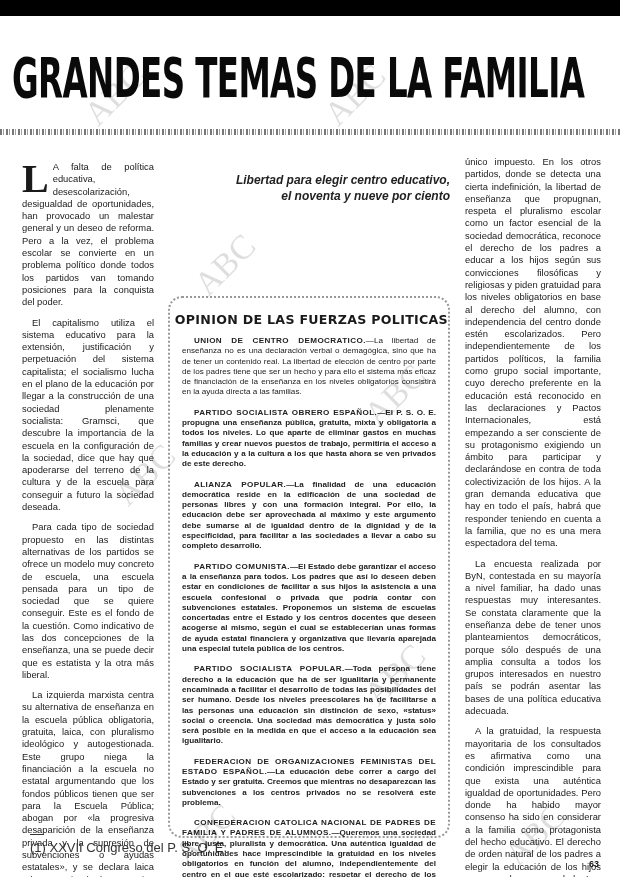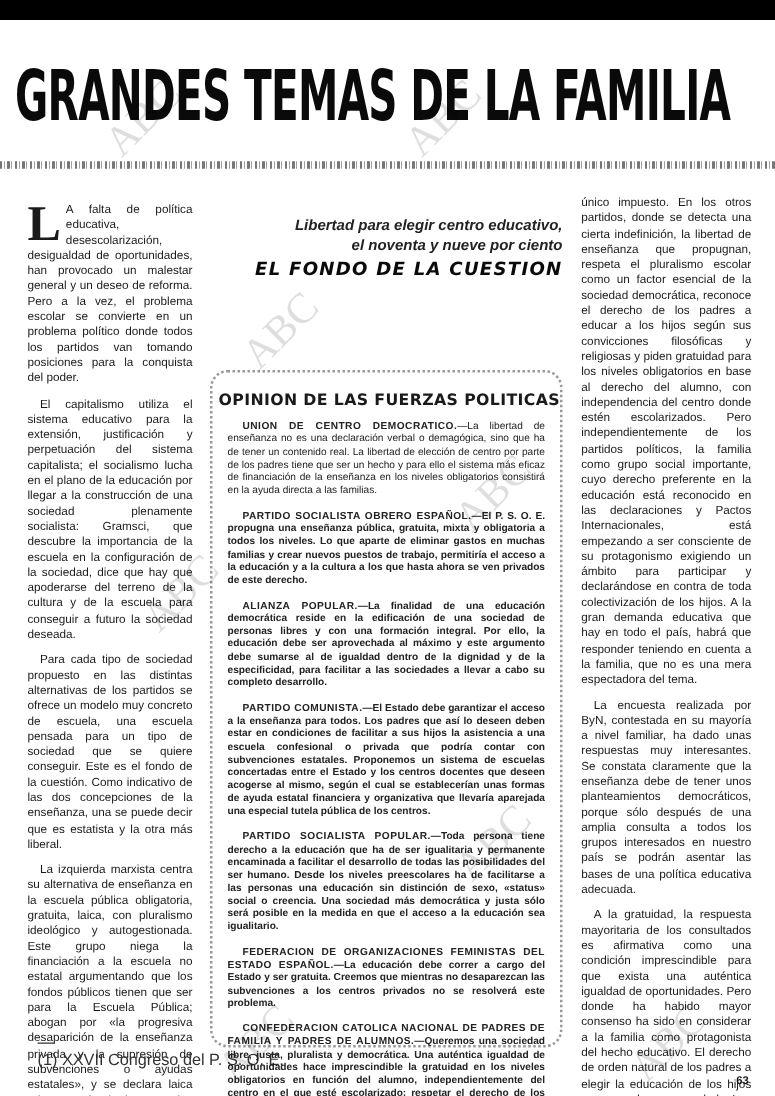--- a/index.html
+++ b/index.html
@@ -71,21 +71,20 @@
     <p>Para cada tipo de sociedad propuesto en las distintas alternativas de los partidos se ofrece un modelo muy concreto de escuela, una escuela pensada para un tipo de sociedad que se quiere conseguir. Este es el fondo de la cuestión. Como indicativo de las dos concepciones de la enseñanza, una se puede decir que es estatista y la otra más liberal.</p>
     <p>La izquierda marxista centra su alternativa de enseñanza en la escuela pública obligatoria, gratuita, laica, con pluralismo ideológico y autogestionada. Este grupo niega la financiación a la escuela no estatal argumentando que los fondos públicos tienen que ser para la Escuela Pública; abogan por «la progresiva desaparición de la enseñanza privada y la supresión de subvenciones o ayudas estatales», y se declara laica «desapareciendo las materias religiosas obligatorias de Centros y planes de estudios» (1).</p>
 
   </div>
   <div class="footnote-rule"></div>
   <div class="footnote">(1) XXVII Congreso del P. S. O. E.</div>
 
   <div class="subhead">
     <div class="kicker">Libertad para elegir centro educativo,</div>
     <div class="kicker">el noventa y nueve por ciento</div>
-    <div class="main-title">EL FONDO DE LA CUESTION</div>
   </div>
 
   <div class="mid-cols">
   </div>
 
   <div class="box">
     <div class="box-title">OPINION DE LAS FUERZAS POLITICAS</div>
     <div class="box-body">
       <p><span class="party">UNION DE CENTRO DEMOCRATICO.</span><span style="font-weight:normal">—La libertad de enseñanza no es una declaración verbal o demagógica, sino que ha de tener un contenido real. La libertad de elección de centro por parte de los padres tiene que ser un hecho y para ello el sistema más eficaz de financiación de la enseñanza en los niveles obligatorios consistirá en la ayuda directa a las familias.</span></p>
       <p><span class="party">PARTIDO SOCIALISTA OBRERO ESPAÑOL.</span><span>—El P. S. O. E. propugna una enseñanza pública, gratuita, mixta y obligatoria a todos los niveles. Lo que aparte de eliminar gastos en muchas familias y crear nuevos puestos de trabajo, permitiría el acceso a la educación y a la cultura a los que hasta ahora se ven privados de este derecho.</span></p>

